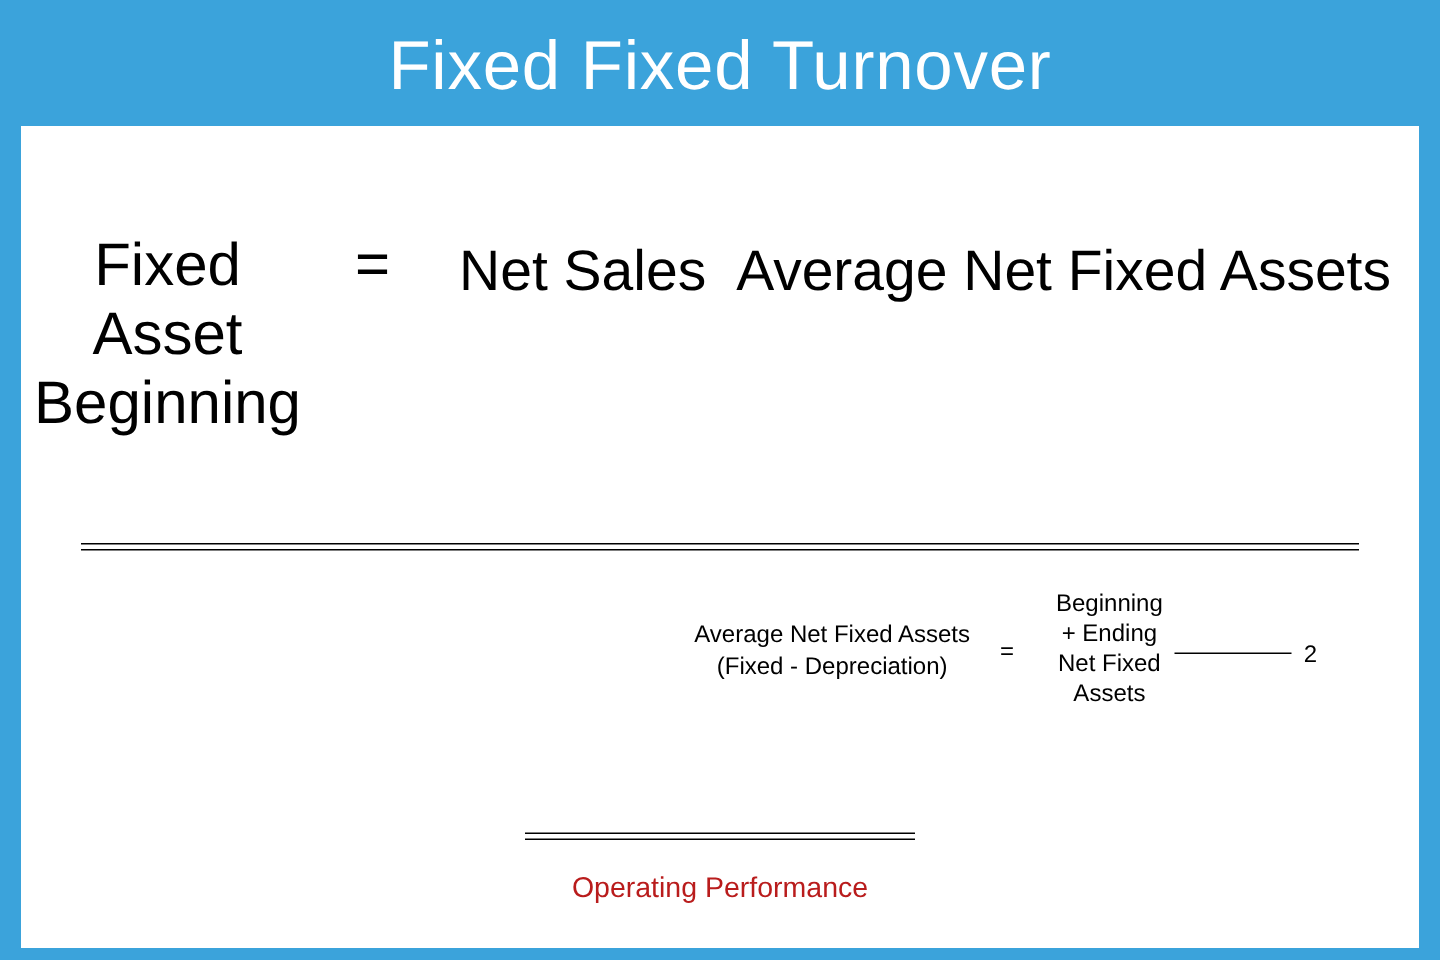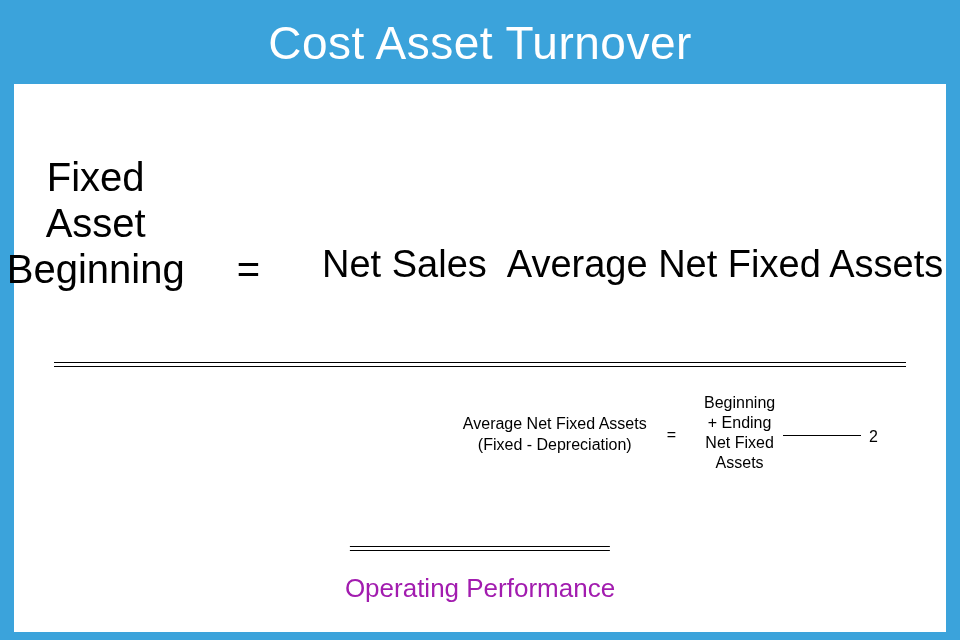--- a/index.html
+++ b/index.html
@@ -23,23 +23,23 @@
   }
   .panel {
     background: #ffffff;
     margin: 0 14px 14px 14px;
     height: 548px;
     position: relative;
     padding-top: 70px;
   }
   .main-formula {
     display: flex;
-    align-items: flex-end;
+    align-items: flex-start;
     justify-content: center;
-    gap: 52px;
+    gap: 36px;
     padding: 0 40px;
   }
   .lhs {
     text-align: center;
     font-size: 40px;
     line-height: 1.15;
     color: #000;
   }
   .eq {
     font-size: 40px;
@@ -101,30 +101,30 @@
     text-align: center;
   }
   .footer-rule {
     width: 260px;
     border-top: 1px solid #000;
     border-bottom: 1px solid #000;
     height: 5px;
     margin: 0 auto 8px auto;
   }
   .footer-label {
-    font-size: 26px;
-    color: #a21caf;
+    font-size: 19px;
+    color: #b91c1c;
     margin-top: 22px;
   }
 </style>
 </head>
 <body>
 
 <div class="header">
-  <div class="header-title">Cost Asset Turnover</div>
+  <div class="header-title">Fixed Fixed Turnover</div>
 </div>
 
 <div class="panel">
 
   <div class="main-formula">
     <div class="lhs">
       <div>Fixed Asset</div>
       <div>Beginning</div>
     </div>
     <div class="eq">=</div>

